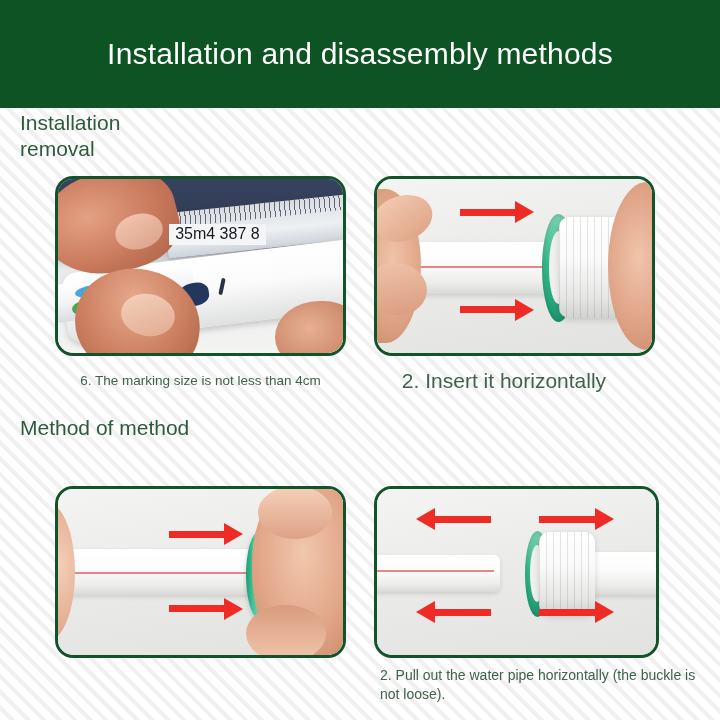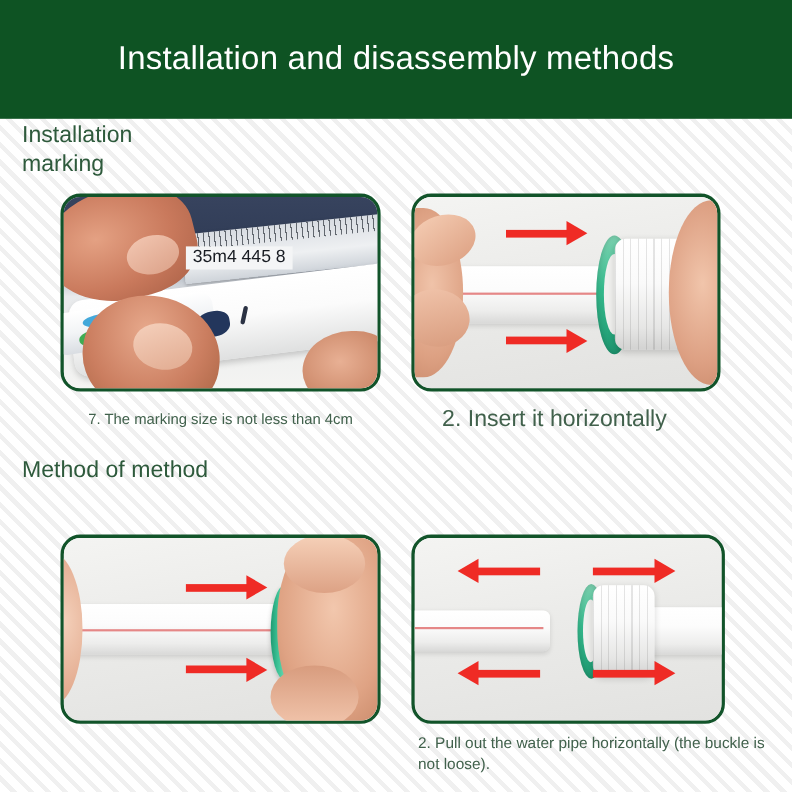--- a/index.html
+++ b/index.html
@@ -342,44 +342,44 @@
 </style>
 </head>
 <body>
 
 <div id="page">
 
   <div id="header">
     <div id="header-title">Installation and disassembly methods</div>
   </div>
 
-  <div class="section-label" id="section-label-install">Installation marking</div>
+  <div class="section-label" id="section-label-install">Installation removal</div>
 
   <div class="section-label" id="section-label-removal">Method of method</div>
 
   <div class="panel" id="panel-1">
     <div class="photo-frame">
       <div class="photo">
         <div class="p1-bg"></div>
         <div class="p1-ruler"></div>
         <div class="p1-pipe"></div>
         <div class="p1-mark"></div>
         <div class="p1-thumb-top"></div>
         <div class="p1-nail-top"></div>
         <div class="p1-pen"></div>
         <div class="p1-pen-logo-b"></div>
         <div class="p1-pen-logo-g"></div>
         <div class="p1-pen-tip"></div>
         <div class="p1-thumb-bottom"></div>
         <div class="p1-nail-bottom"></div>
         <div class="p1-hand-right"></div>
-        <div class="p1-overlay-text">35m4 445 8</div>
+        <div class="p1-overlay-text">35m4 387 8</div>
       </div>
     </div>
-    <div class="caption">7. The marking size is not less than 4cm</div>
+    <div class="caption">6. The marking size is not less than 4cm</div>
   </div>
 
   <div class="panel" id="panel-2">
     <div class="photo-frame">
       <div class="photo">
         <div class="wallbg"></div>
 
         <div class="pipe-h" style="left:8%; top:36%; width:64%; height:30%;"></div>
         <div class="pipe-redline" style="left:10%; top:50%; width:60%;"></div>
 

